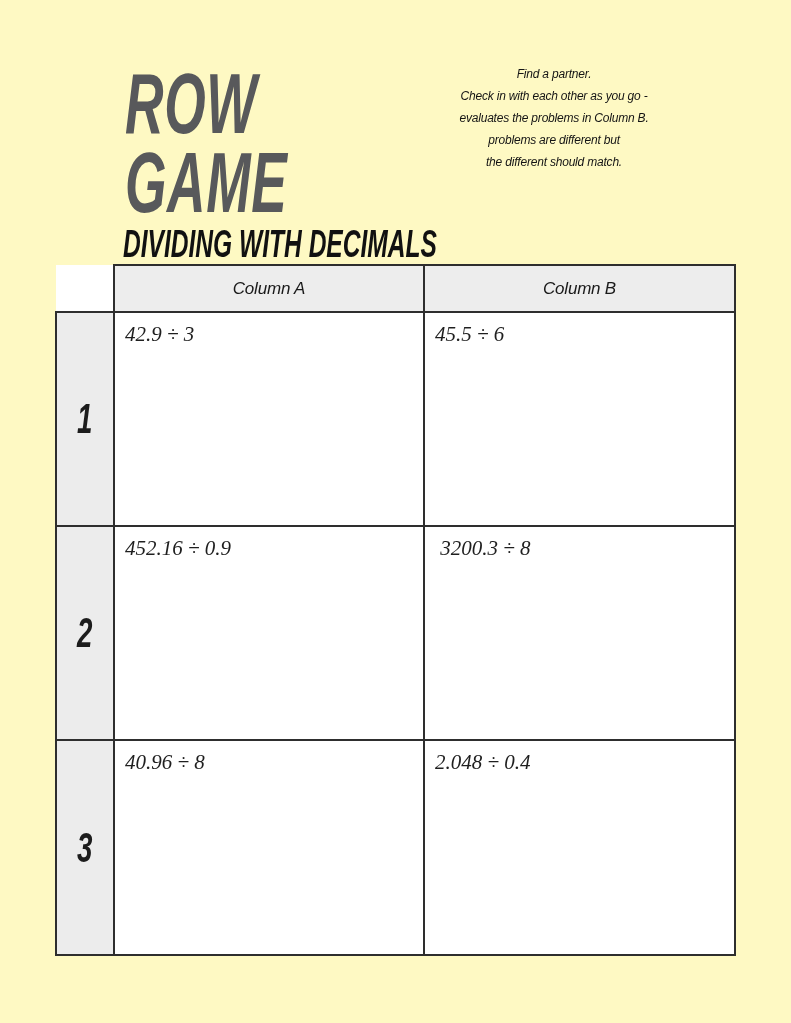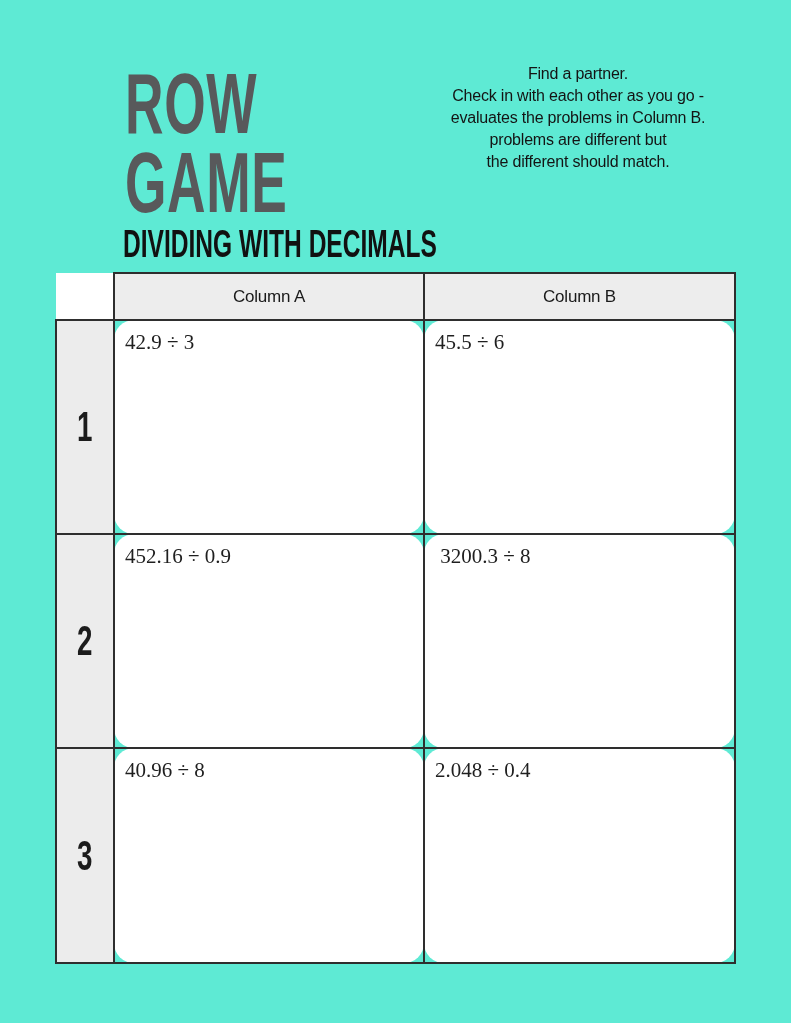--- a/index.html
+++ b/index.html
@@ -1,22 +1,23 @@
 <!DOCTYPE html>
 <html><head>
 <meta charset="utf-8">
 <style>
   html, body { margin: 0; padding: 0; background: #ffffff; }
   .page {
     position: relative;
     width: 791px;
     height: 1023px;
-    background: #5eead4;
+    background: #fef9c3;
     font-family: "Liberation Sans", sans-serif;
     overflow: hidden;
+    font-style: italic;
   }
 
   
   .logo {
     position: absolute;
     left: 125px;
     top: 64px;
     color: #58595b;
   }
   .logo-line {
@@ -38,35 +39,35 @@
     font-weight: 700;
     color: #111111;
     transform: scaleX(0.63);
     transform-origin: left top;
     white-space: nowrap;
   }
 
   
   .instructions {
     position: absolute;
-    left: 420px;
+    left: 396px;
     top: 63px;
     width: 316px;
     text-align: center;
-    font-size: 16px;
+    font-size: 12px;
     line-height: 22px;
     letter-spacing: -0.2px;
     color: #141414;
   }
 
   
   table.worksheet-table {
     position: absolute;
     left: 55px;
-    top: 272px;
+    top: 264px;
     border-collapse: collapse;
     table-layout: fixed;
     padding-left: 36px;
   }
   .worksheet-table td, .worksheet-table th {
     border: 2px solid #2e2e2e;
     padding: 0;
   }
   .worksheet-table td.corner {
     border: none;
@@ -95,21 +96,20 @@
     transform-origin: center center;
   }
   .worksheet-table td.problem {
     background: #ffffff;
     vertical-align: top;
     padding: 9px 4px 0 10px;
     font-family: "Liberation Serif", serif;
     font-size: 21px;
     color: #1f1f1f;
     white-space: pre-wrap;
-    border-radius: 20px;
   }
 </style>
 </head>
 <body>
 
 <div class="page">
 
   <div class="logo">
     <div class="logo-line">ROW</div>
     <div class="logo-line">GAME</div>

